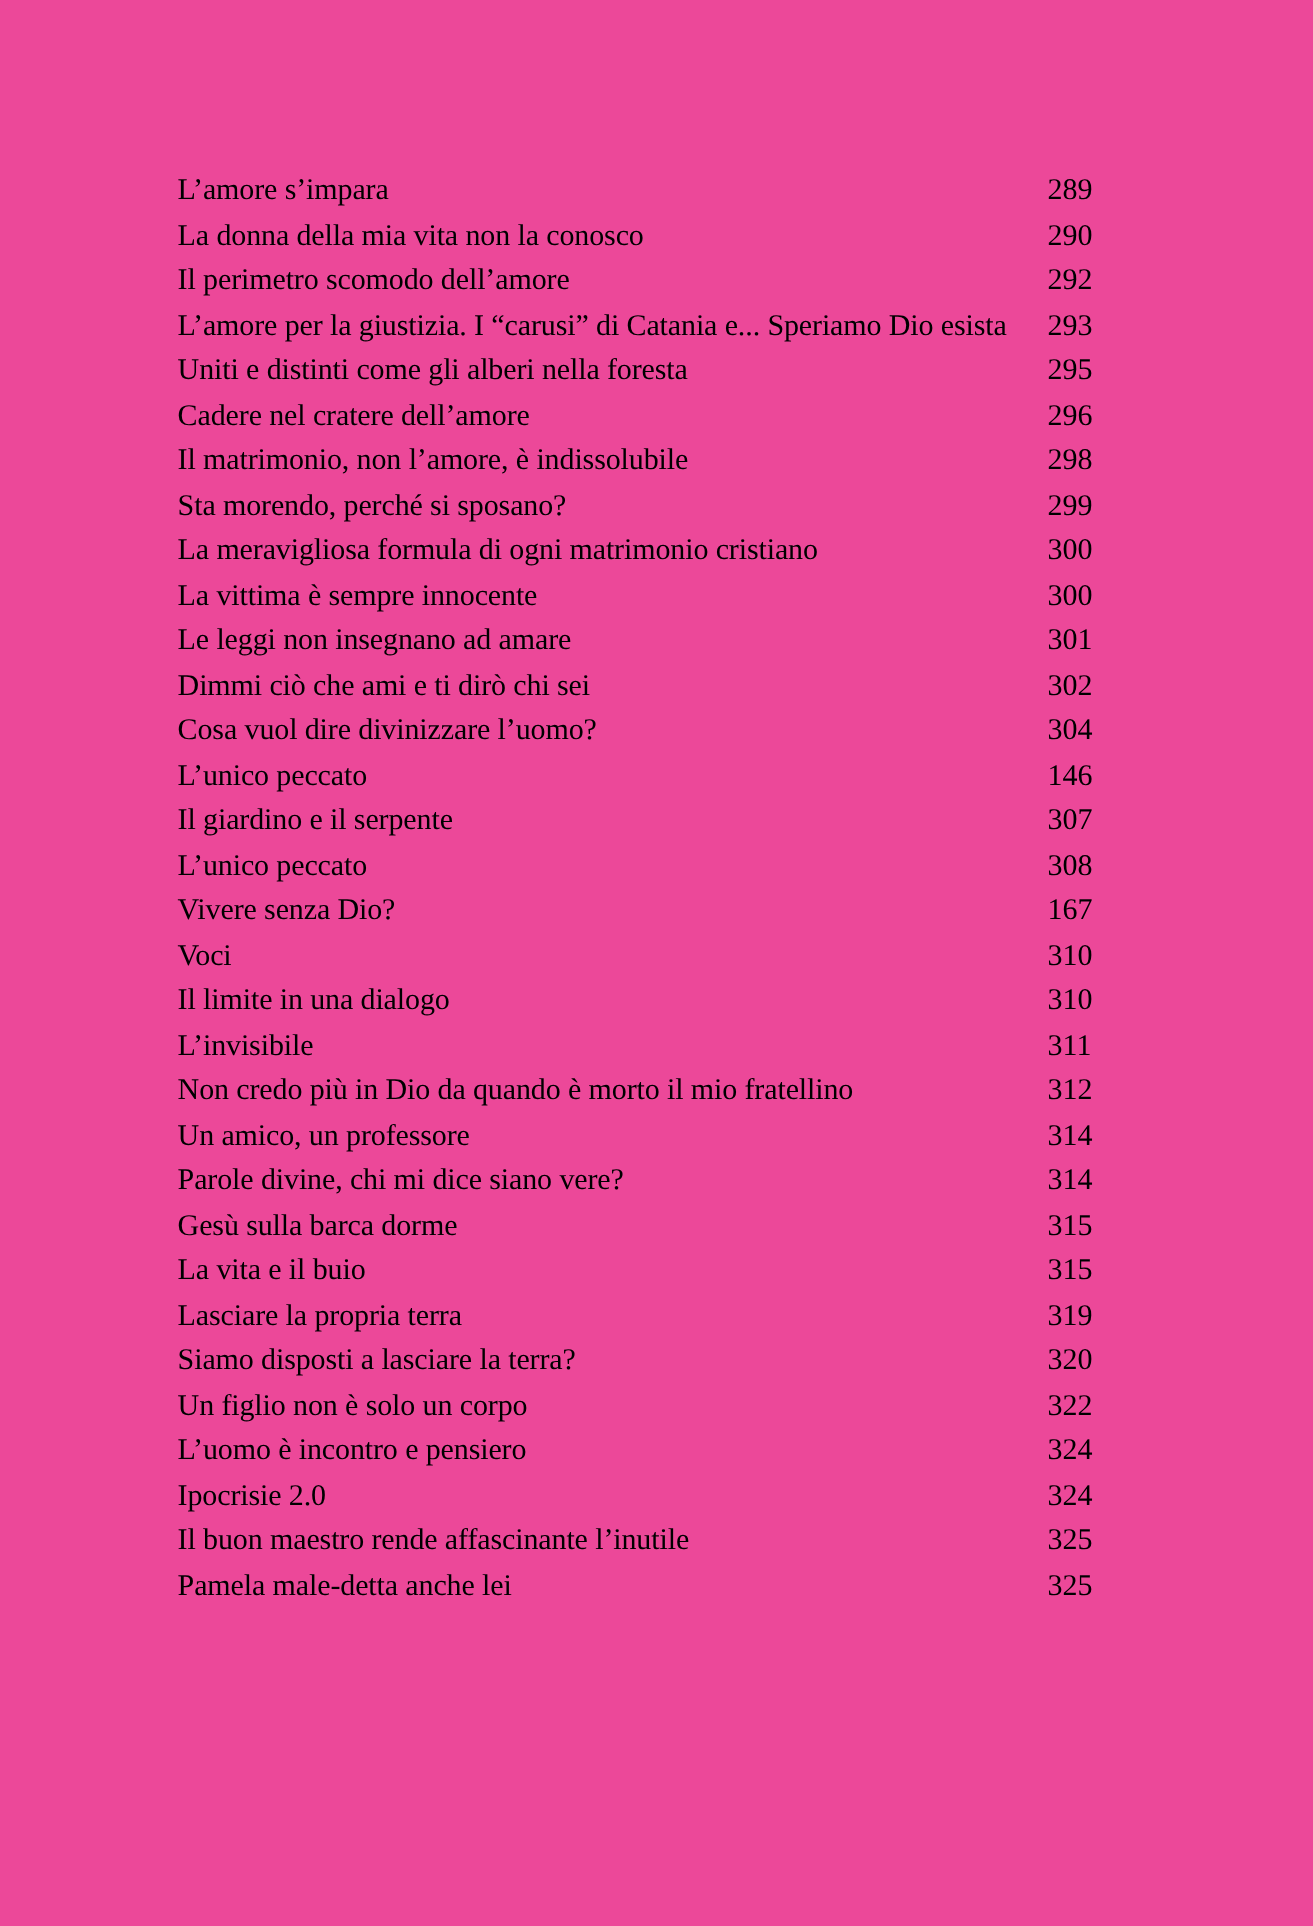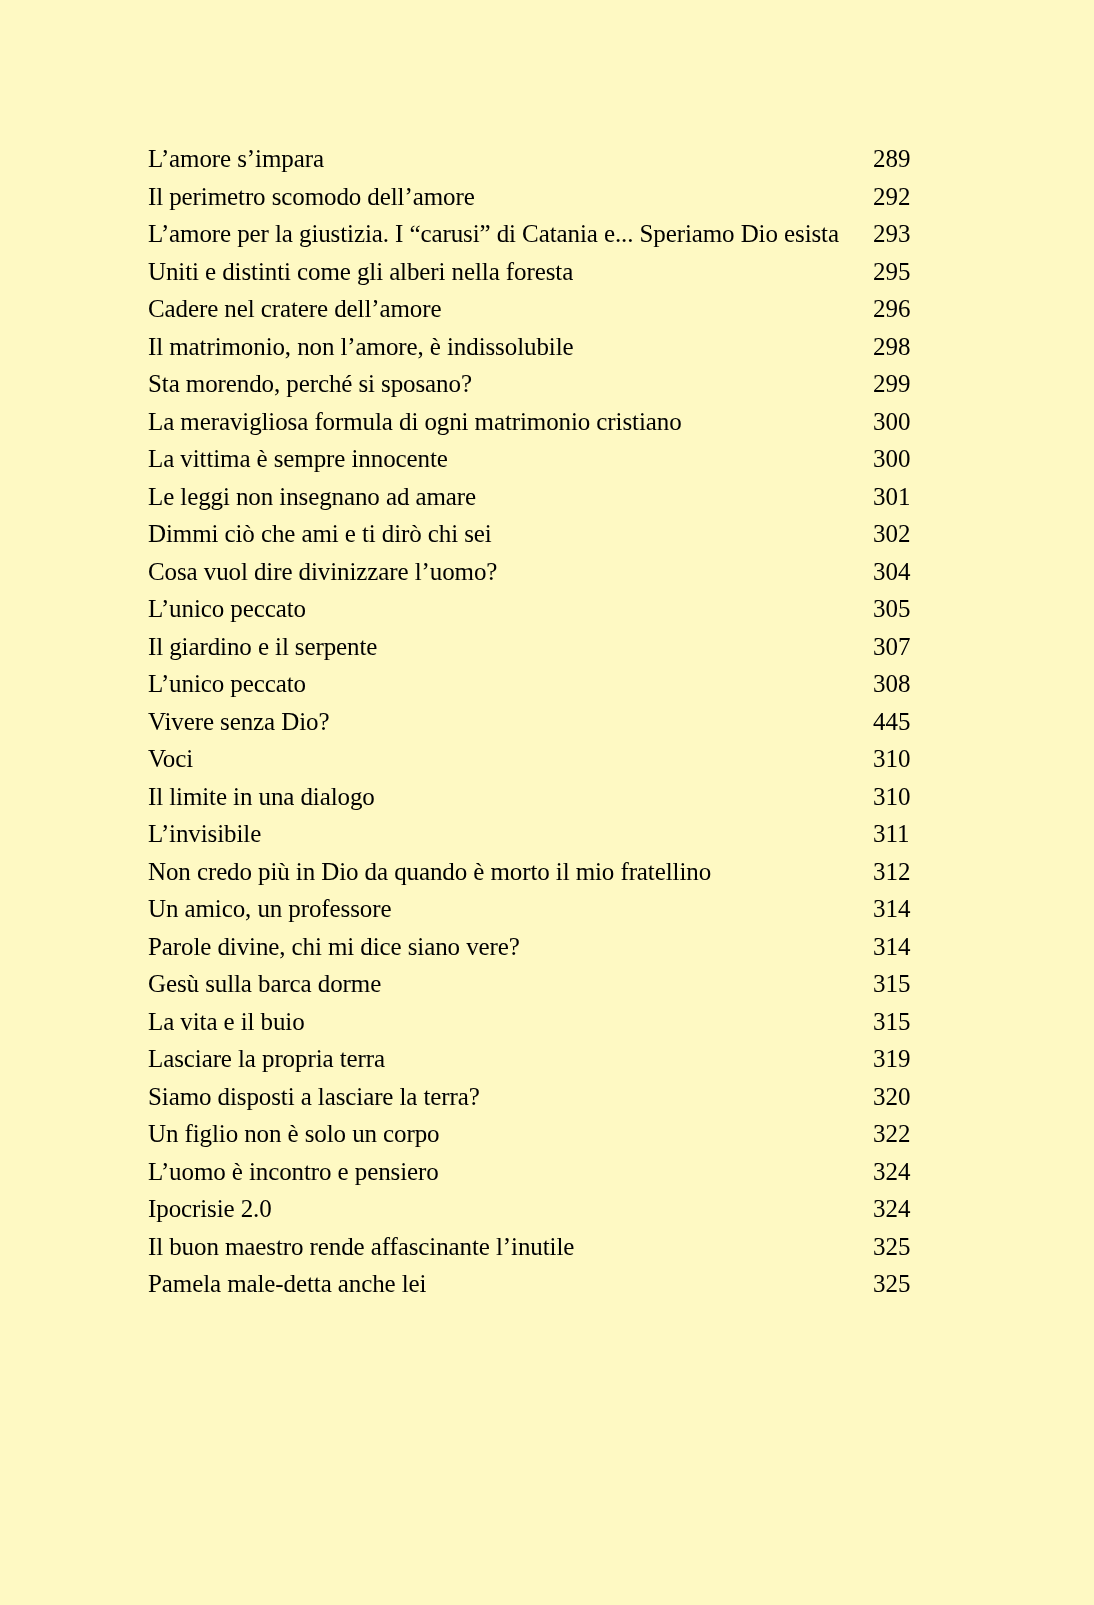--- a/index.html
+++ b/index.html
@@ -13,21 +13,21 @@
     position: relative;
     overflow: hidden;
     font-family: "Liberation Serif", "DejaVu Serif", serif;
     color: #000000;
     -webkit-font-smoothing: antialiased;
   }
 
   .page {
     position: absolute;
     inset: 0;
-    background: #fef9c3;
+    background: #ec4899;
   }
 
   .toc {
     position: absolute;
     left: 148px;
     top: 140px;
     width: 777px;   
   }
 
   .toc-title {
@@ -63,20 +63,24 @@
 </head>
 <body>
 
 <div class="page">
   <div class="toc" id="toc-list">
       <div class="row-wrap">
         <div class="title-cell"><span class="toc-title">L’amore s’impara</span></div>
         <div class="page-cell"><span class="toc-page">289</span></div>
       </div>
       <div class="row-wrap">
+        <div class="title-cell"><span class="toc-title">La donna della mia vita non la conosco</span></div>
+        <div class="page-cell"><span class="toc-page">290</span></div>
+      </div>
+      <div class="row-wrap">
         <div class="title-cell"><span class="toc-title">Il perimetro scomodo dell’amore</span></div>
         <div class="page-cell"><span class="toc-page">292</span></div>
       </div>
       <div class="row-wrap">
         <div class="title-cell"><span class="toc-title">L’amore per la giustizia. I “carusi” di Catania e... Speriamo Dio esista</span></div>
         <div class="page-cell"><span class="toc-page">293</span></div>
       </div>
       <div class="row-wrap">
         <div class="title-cell"><span class="toc-title">Uniti e distinti come gli alberi nella foresta</span></div>
         <div class="page-cell"><span class="toc-page">295</span></div>
@@ -108,33 +112,33 @@
       <div class="row-wrap">
         <div class="title-cell"><span class="toc-title">Dimmi ciò che ami e ti dirò chi sei</span></div>
         <div class="page-cell"><span class="toc-page">302</span></div>
       </div>
       <div class="row-wrap">
         <div class="title-cell"><span class="toc-title">Cosa vuol dire divinizzare l’uomo?</span></div>
         <div class="page-cell"><span class="toc-page">304</span></div>
       </div>
       <div class="row-wrap">
         <div class="title-cell"><span class="toc-title">L’unico peccato</span></div>
-        <div class="page-cell"><span class="toc-page">305</span></div>
+        <div class="page-cell"><span class="toc-page">146</span></div>
       </div>
       <div class="row-wrap">
         <div class="title-cell"><span class="toc-title">Il giardino e il serpente</span></div>
         <div class="page-cell"><span class="toc-page">307</span></div>
       </div>
       <div class="row-wrap">
         <div class="title-cell"><span class="toc-title">L’unico peccato</span></div>
         <div class="page-cell"><span class="toc-page">308</span></div>
       </div>
       <div class="row-wrap">
         <div class="title-cell"><span class="toc-title">Vivere senza Dio?</span></div>
-        <div class="page-cell"><span class="toc-page">445</span></div>
+        <div class="page-cell"><span class="toc-page">167</span></div>
       </div>
       <div class="row-wrap">
         <div class="title-cell"><span class="toc-title">Voci</span></div>
         <div class="page-cell"><span class="toc-page">310</span></div>
       </div>
       <div class="row-wrap">
         <div class="title-cell"><span class="toc-title">Il limite in una dialogo</span></div>
         <div class="page-cell"><span class="toc-page">310</span></div>
       </div>
       <div class="row-wrap">

